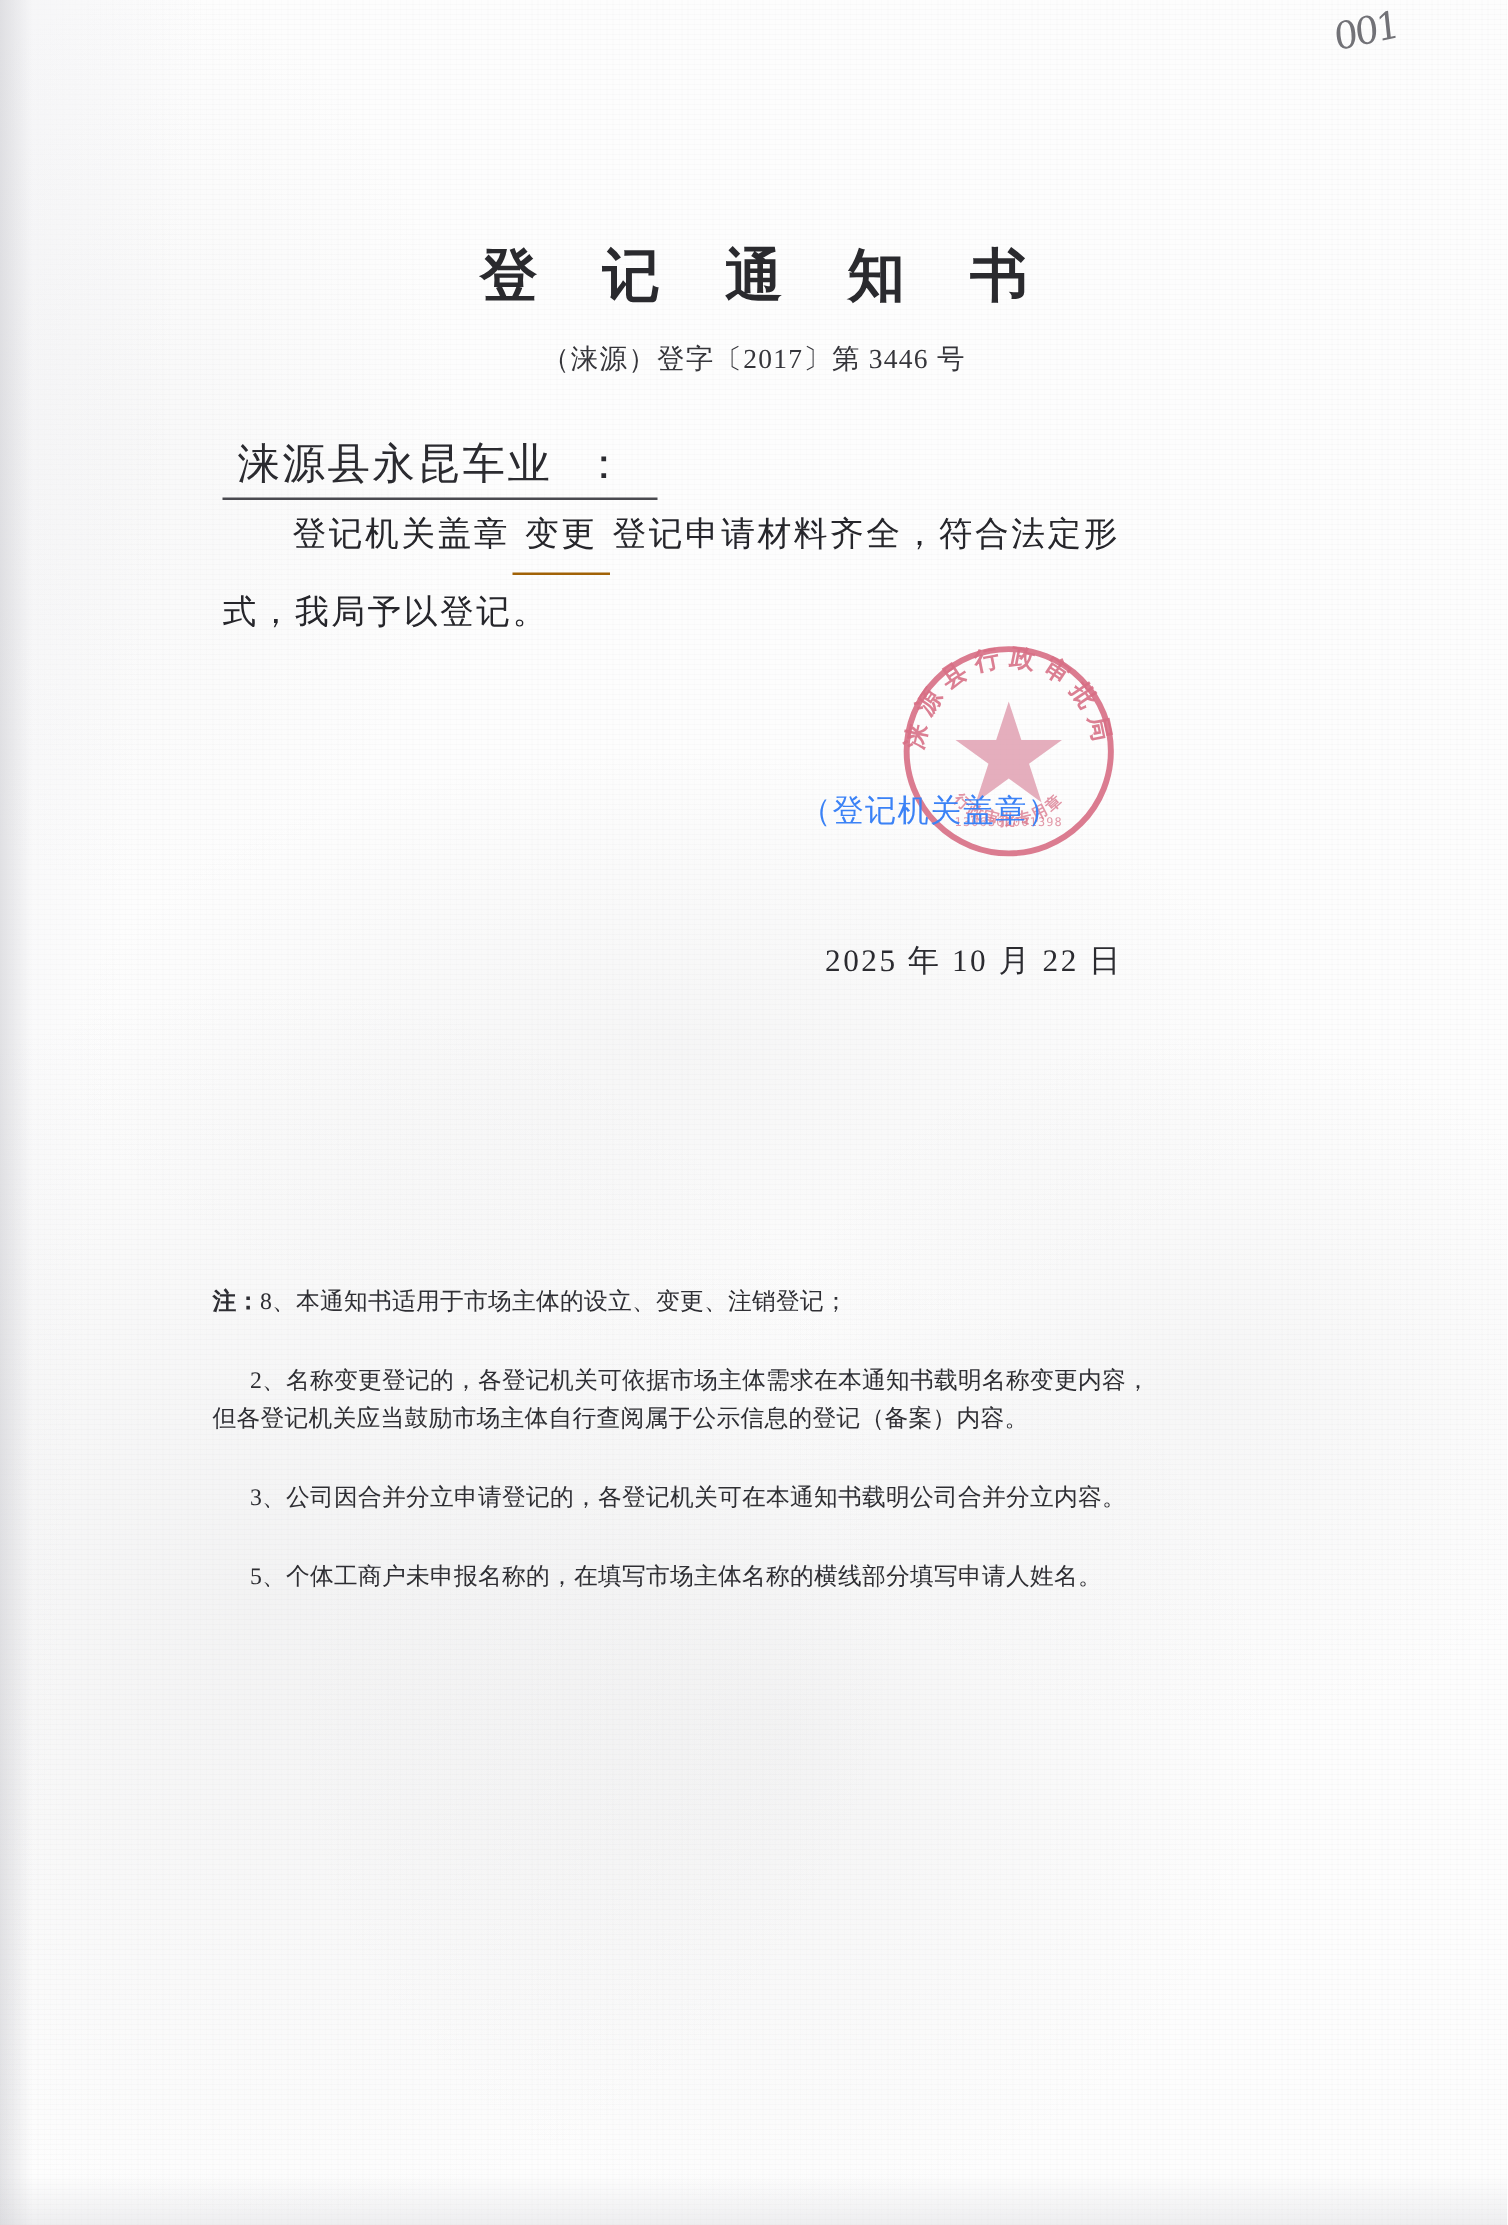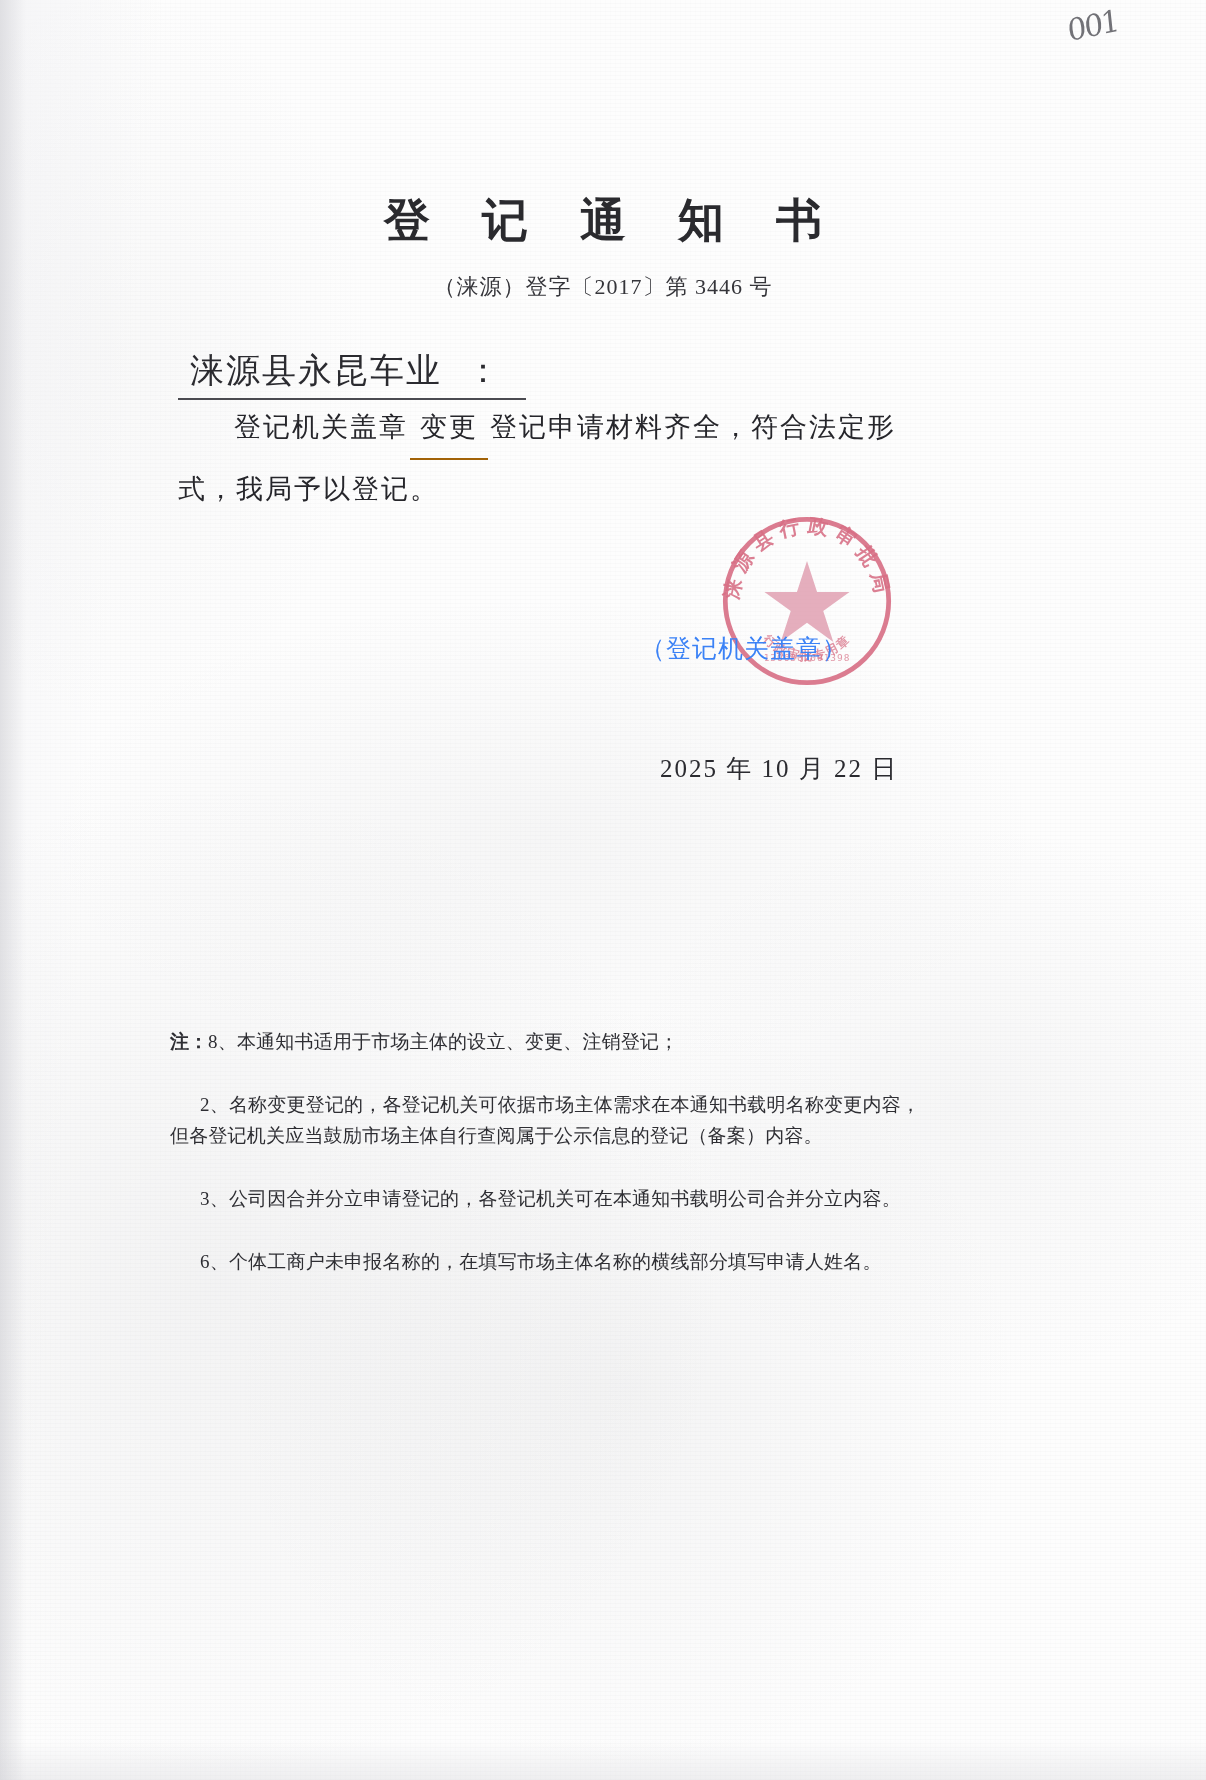--- a/index.html
+++ b/index.html
@@ -262,18 +262,18 @@
       <div class="note-item hang">
         <span>2、名称变更登记的，各登记机关可依据市场主体需求在本通知书载明名称变更内容，</span>
       </div>
       <div class="note-wrap">
         <span>但各登记机关应当鼓励市场主体自行查阅属于公示信息的登记（备案）内容。</span>
       </div>
       <div class="note-item hang">
         <span>3、公司因合并分立申请登记的，各登记机关可在本通知书载明公司合并分立内容。</span>
       </div>
       <div class="note-item hang">
-        <span>6、个体工商户未申报名称的，在填写市场主体名称的横线部分填写申请人姓名。</span>
+        <span>5、个体工商户未申报名称的，在填写市场主体名称的横线部分填写申请人姓名。</span>
       </div>
     </div>
 
   </div>
 </div>
 
 </body></html>

